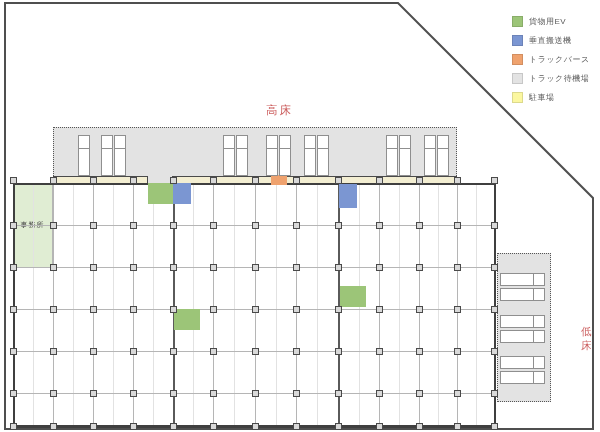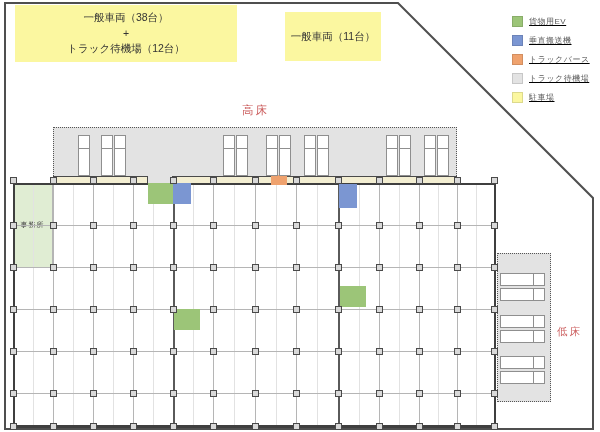--- a/index.html
+++ b/index.html
@@ -3,24 +3,24 @@
 <meta charset="utf-8">
 <style>
   html,body{margin:0;padding:0;background:#fff;}
   #canvas{position:relative;width:600px;height:432px;background:#fff;overflow:hidden;
           font-family:"Liberation Sans","DejaVu Sans",sans-serif;}
   .abs{position:absolute;}
   svg{position:absolute;left:0;top:0;}
   .zone{background:#fbf7a0;color:#333;text-align:center;display:flex;flex-direction:column;
         justify-content:center;font-size:10.5px;line-height:1.5;}
   #legend{left:512px;top:16px;display:flex;flex-direction:column;gap:8px;}
-  .legend-row{display:flex;align-items:center;gap:6px;height:11px;text-decoration:underline;}
+  .legend-row{display:flex;align-items:center;gap:6px;height:11px;}
   .legend-swatch{width:11px;height:11px;border:1px solid rgba(0,0,0,0.12);box-sizing:border-box;}
   .legend-label{font-size:8px;color:#5a5a5a;white-space:nowrap;letter-spacing:0.5px;}
-  .red-label{color:#cc5f5f;letter-spacing:2px;}
+  .red-label{color:#cc5f5f;letter-spacing:2px;margin-left:24px;}
   #berth-top{left:53px;top:127px;width:404px;height:51px;background:#e3e3e3;
              border:1.5px dotted #555;border-bottom:none;box-sizing:border-box;}
   #berth-right{left:497px;top:253px;width:54px;height:149px;background:#e3e3e3;
                border:1.5px dotted #555;box-sizing:border-box;}
   .slot-v{position:absolute;width:12px;height:41px;background:#fff;border:1px solid #8f8f8f;box-sizing:border-box;}
   .slot-v .cab{height:12px;border-bottom:1px solid #8f8f8f;}
   .slot-h{position:absolute;width:45px;height:13px;background:#fff;border:1px solid #8f8f8f;box-sizing:border-box;}
   .slot-h .cab{position:absolute;right:0;top:0;width:11px;height:100%;border-left:1px solid #8f8f8f;box-sizing:border-box;}
   #dock-strip{left:53px;top:176px;width:404px;height:8px;background:#f3eed2;
               border:1px solid #4a4a4a;box-sizing:border-box;}
@@ -38,28 +38,20 @@
 </style>
 </head>
 <body>
 
 <div id="canvas">
 
   <svg width="600" height="432">
     <polygon points="5,3 398,3 593,198 593,429 5,429" fill="none" stroke="#4f4f4f" stroke-width="2"></polygon>
   </svg>
 
-  <div class="abs zone" style="left:15px;top:5px;width:222px;height:57px;">
-    <div>一般車両（38台）</div>
-    <div>+</div>
-    <div>トラック待機場（12台）</div>
-  </div>
-  <div class="abs zone" style="left:285px;top:12px;width:96px;height:49px;">
-    <div>一般車両（11台）</div>
-  </div>
 
   <div id="legend" class="abs">
     <div class="legend-row">
       <span class="legend-swatch" style="background: rgb(156, 197, 120);"></span>
       <span class="legend-label">貨物用EV</span>
     </div>
     <div class="legend-row">
       <span class="legend-swatch" style="background: rgb(123, 150, 210);"></span>
       <span class="legend-label">垂直搬送機</span>
     </div>

